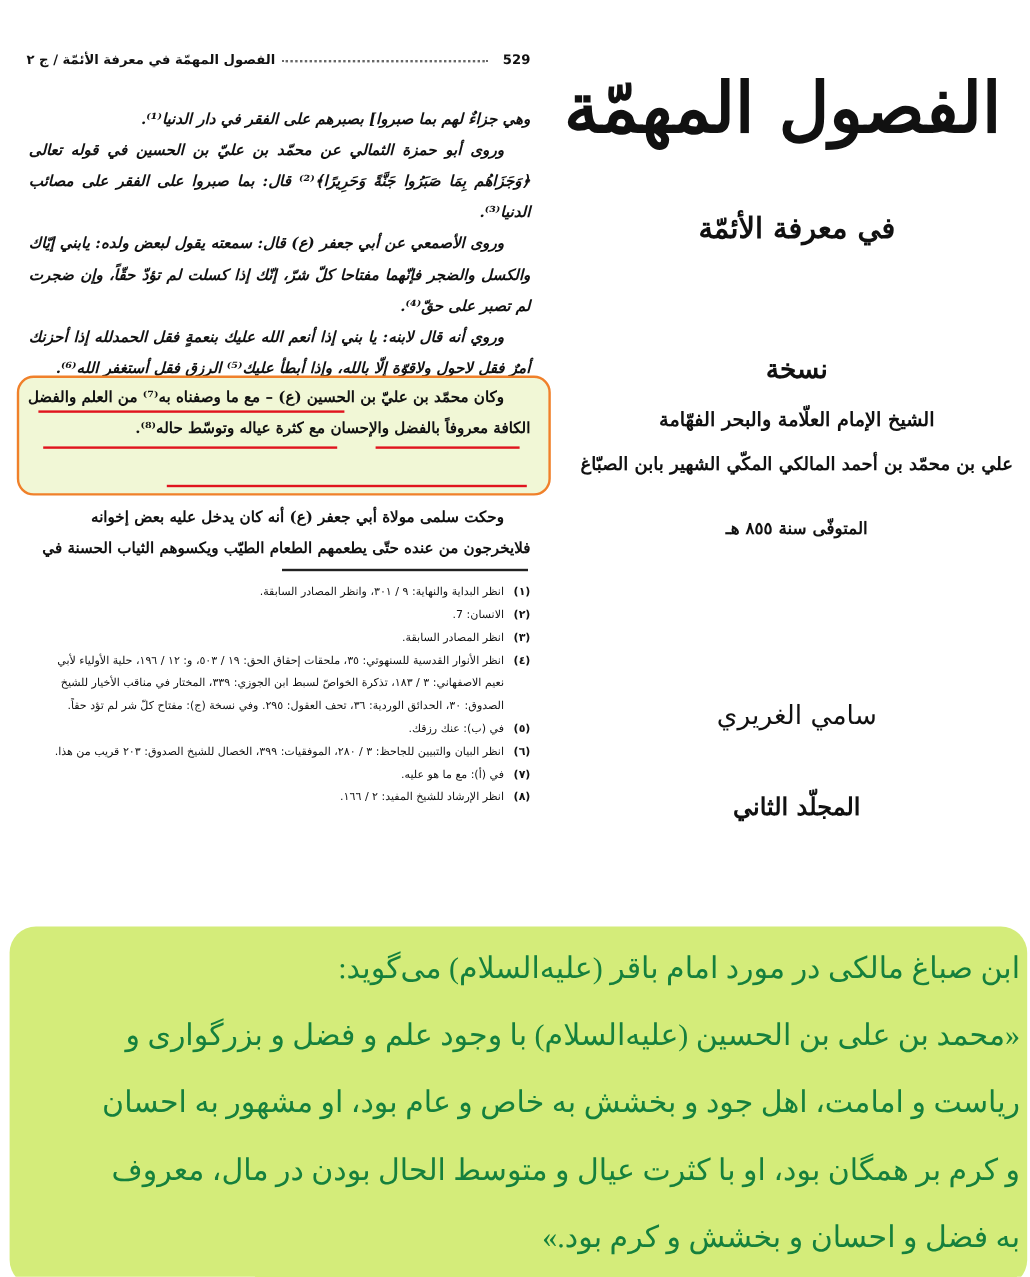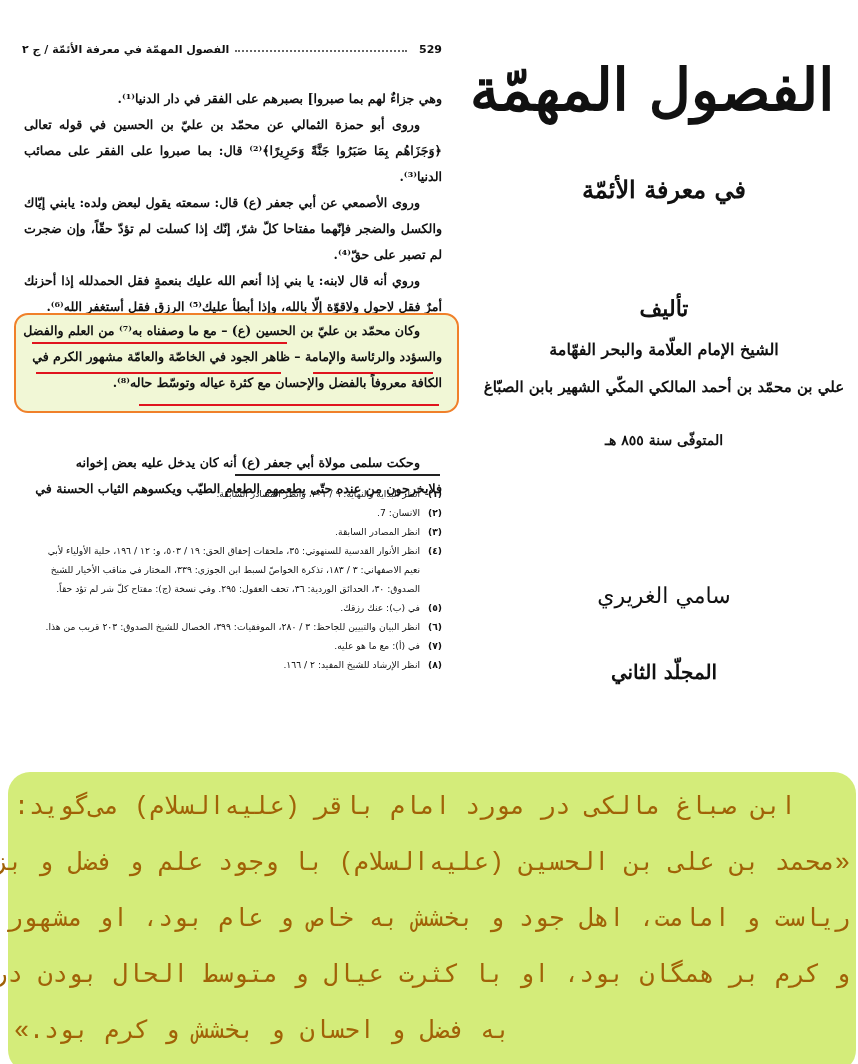--- a/index.html
+++ b/index.html
@@ -15,21 +15,21 @@
       left: 22px; top: 40px; width: 420px; height: 18px;
       display: flex; align-items: center; direction: rtl;
       font-family: "DejaVu Sans", sans-serif; font-weight: bold; font-size: 11px;
     }
     .running-header .pno { margin-left: 6px; }
     .running-header .dots { flex: 1; border-bottom: 2px dotted #666; height: 0; margin: 0 6px; position: relative; top: 2px;}
     .body-text {
       left: 24px; width: 418px; direction: rtl; text-align: justify;
       font-family: "DejaVu Serif", serif; font-weight: bold; font-size: 12.6px; line-height: 26px;
     }
-    .para { margin: 0; text-indent: 22px; }
+    .para { margin: 0; text-indent: 22px; font-style: italic; }
     .para.noindent { text-indent: 0; }
     .hl-box {
       left: 14px; top: 313px; width: 445px; height: 100px;
       border: 2px solid #f0802a; border-radius: 14px; background: #f1f7d6;
       box-sizing: border-box;
     }
     .hl-text { left: 28px; top: 318px; width: 414px; }
     .uline { position: absolute; height: 2px; background: #e0141e; }
     .fn-sep { left: 235px; top: 474px; width: 205px; height: 1.5px; background: #222; }
     .footnotes {
@@ -55,22 +55,22 @@
     .death-line { left: 0; top: 432px; width: 388px; font-family: "DejaVu Serif", serif; font-weight: bold; font-size: 14px; }
     .editor-label { left: 0; top: 552px; width: 388px; font-family: "DejaVu Serif", serif; font-weight: bold; font-size: 14px; }
     .editor-name { left: 0; top: 583px; width: 388px; font-family: "DejaVu Serif", serif; font-weight: normal; font-size: 22px; }
     .volume { left: 0; top: 660px; width: 388px; font-family: "DejaVu Serif", serif; font-weight: bold; font-size: 20px; }
     
     .caption {
       left: 8px; top: 772px; width: 848px; height: 300px;
       background: #d4ec7a; border-radius: 22px;
     }
     .caption-text {
-      left: 14px; top: 780px; width: 836px; direction: rtl; text-align: left;
-      font-family: Liberation Mono, monospace; font-size: 25px; line-height: 56px; color: #a16207;
+      left: 14px; top: 780px; width: 836px; direction: rtl; text-align: right;
+      font-family: Liberation Serif, serif; font-size: 25px; line-height: 56px; color: #15803d;
     }
     .caption-text div { white-space: nowrap; }
   </style>
 </head>
 <body>
 
 <div class="abs page-left">
 
   <div class="abs running-header">
     <span class="pno">529</span>
@@ -81,30 +81,29 @@
   <div class="abs body-text" style="top:86px;">
     <p class="para noindent">وهي جزاءٌ لهم بما صبروا] بصبرهم على الفقر في دار الدنيا⁽¹⁾.</p>
     <p class="para">وروى أبو حمزة الثمالي عن محمّد بن عليّ بن الحسين في قوله تعالى ﴿وَجَزَاهُم بِمَا صَبَرُوا جَنَّةً وَحَرِيرًا﴾⁽²⁾ قال: بما صبروا على الفقر على مصائب الدنيا⁽³⁾.</p>
     <p class="para">وروى الأصمعي عن أبي جعفر (ع) قال: سمعته يقول لبعض ولده: يابني إيّاك والكسل والضجر فإنّهما مفتاحا كلّ شرّ، إنّك إذا كسلت لم تؤدّ حقّاً، وإن ضجرت لم تصبر على حقّ⁽⁴⁾.</p>
     <p class="para">وروي أنه قال لابنه: يا بني إذا أنعم الله عليك بنعمةٍ فقل الحمدلله إذا أحزنك أمرٌ فقل لاحول ولاقوّة إلّا بالله، وإذا أبطأ عليك⁽⁵⁾ الرزق فقل أستغفر الله⁽⁶⁾.</p>
   </div>
 
   <div class="abs hl-box"></div>
   <div class="abs body-text hl-text">
     <div style="text-indent:22px;white-space:nowrap;">وكان محمّد بن عليّ بن الحسين (ع) – مع ما وصفناه به⁽⁷⁾ من العلم والفضل</div>
-    <div style="white-space:nowrap;">والسؤدد والرئاسة والإمامة – ظاهر الجود في الخاصّة والعامّة مشهور الكرم في</div>
     <div style="white-space:nowrap;">الكافة معروفاً بالفضل والإحسان مع كثرة عياله وتوسّط حاله⁽⁸⁾.</div>
   </div>
   <div class="uline" style="left:32px; top:342px; width:255px;"></div>
   <div class="uline" style="left:36px; top:372px; width:245px;"></div>
   <div class="uline" style="left:313px; top:372px; width:120px;"></div>
   <div class="uline" style="left:139px; top:404px; width:300px;"></div>
 
   <div class="abs body-text" style="top:418px;">
-    <div style="text-indent:22px;white-space:nowrap;margin-top:32px;">وحكت سلمى مولاة أبي جعفر (ع) أنه كان يدخل عليه بعض إخوانه</div>
+    <div style="text-indent:22px;white-space:nowrap;">وحكت سلمى مولاة أبي جعفر (ع) أنه كان يدخل عليه بعض إخوانه</div>
     <div style="white-space:nowrap;">فلايخرجون من عنده حتّى يطعمهم الطعام الطيّب ويكسوهم الثياب الحسنة في</div>
   </div>
 
   <div class="abs fn-sep"></div>
 
   <div class="abs footnotes">
     <div class="fn">
         <span class="num">(١)</span>
         <span class="txt">انظر البداية والنهاية: ٩ / ٣٠١، وانظر المصادر السابقة.</span>
       </div>
@@ -135,21 +134,21 @@
     <div class="fn">
         <span class="num">(٨)</span>
         <span class="txt">انظر الإرشاد للشيخ المفيد: ٢ / ١٦٦.</span>
       </div>
   </div>
 </div>
 
 <div class="abs page-right">
   <div class="abs title-main">الفصول المهمّة</div>
   <div class="abs title-sub">في معرفة الأئمّة</div>
-  <div class="abs by-label">تأليف</div>
+  <div class="abs by-label">نسخة</div>
   <div class="abs author-line1">الشيخ الإمام العلّامة والبحر الفهّامة</div>
   <div class="abs author-line2">علي بن محمّد بن أحمد المالكي المكّي الشهير بابن الصبّاغ</div>
   <div class="abs death-line">المتوفّى سنة ٨٥٥ هـ</div>
   <div class="abs editor-name">سامي الغريري</div>
   <div class="abs volume">المجلّد الثاني</div>
 </div>
 
 <div class="abs caption"></div>
 <div class="abs caption-text">
   <div>ابن صباغ مالکی در مورد امام باقر (علیه‌السلام) می‌گوید:</div>

